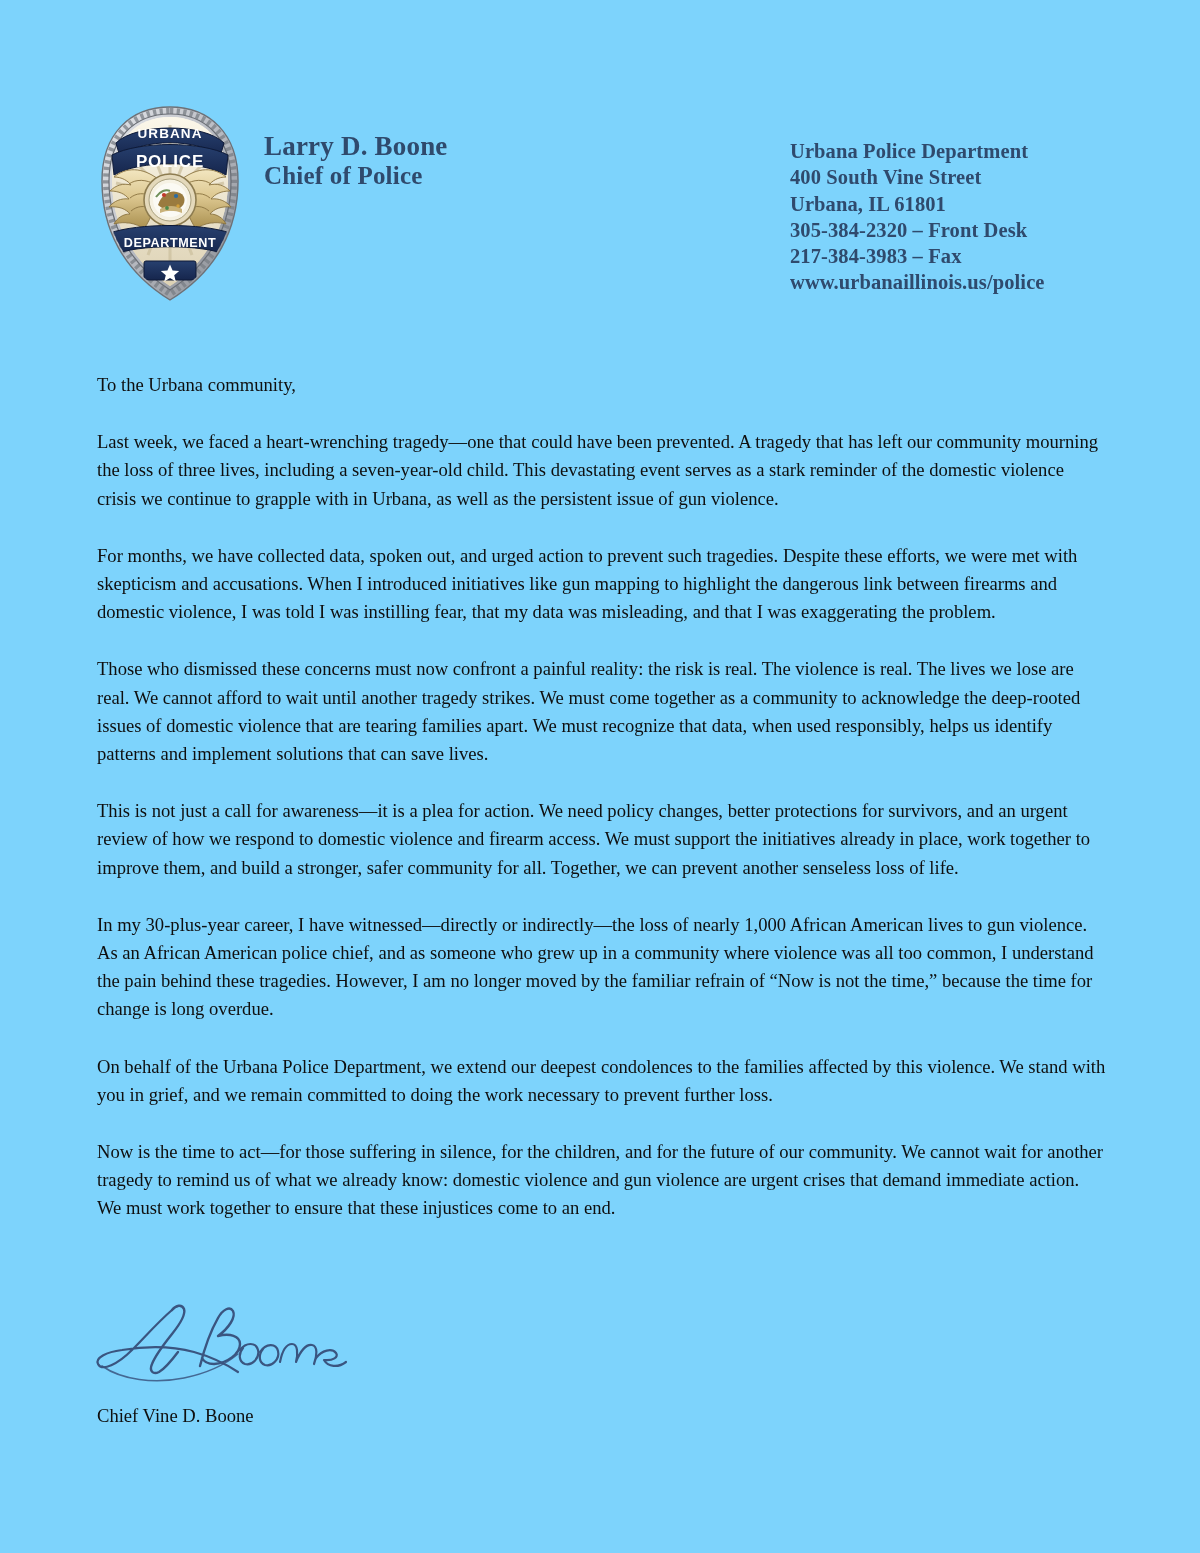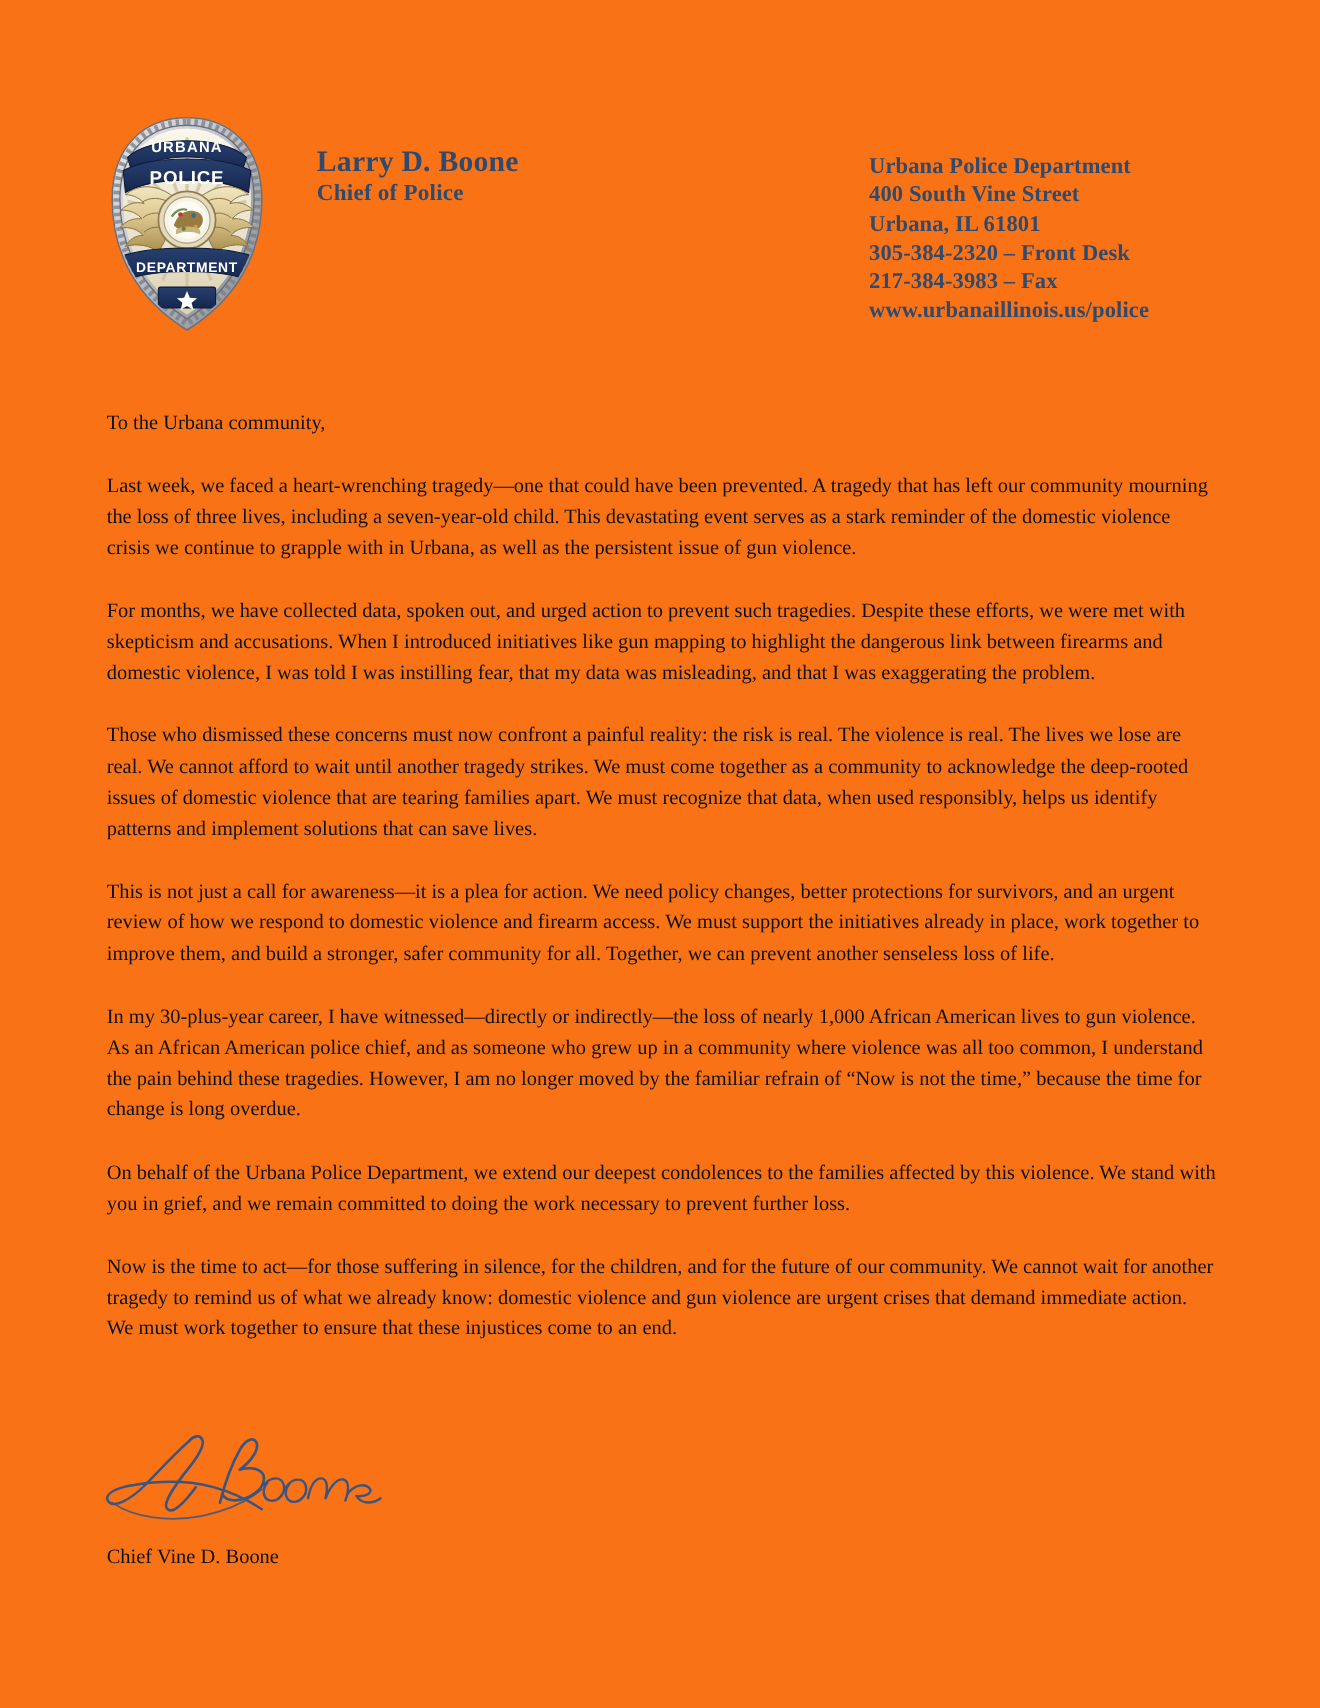--- a/index.html
+++ b/index.html
@@ -4,21 +4,21 @@
 <style>
   html, body {
     margin: 0;
     padding: 0;
     background: #ffffff;
   }
   .page {
     position: relative;
     width: 1200px;
     height: 1553px;
-    background: #f97316;
+    background: #7dd3fc;
     overflow: hidden;
     font-family: "Liberation Serif", "DejaVu Serif", serif;
   }
 
   
   .letterhead {
     position: absolute;
     top: 105px;
     left: 0;
     width: 1200px;
@@ -29,33 +29,33 @@
     position: absolute;
     left: 96px;
     top: 0px;
     width: 148px;
     height: 200px;
   }
   .badge-wrap svg { display: block; width: 148px; height: 200px; }
 
   .chief-block {
     position: absolute;
-    left: 288px;
+    left: 264px;
     top: 26px;
     color: #2f4a6d;
   }
   .chief-name {
     font-size: 27px;
     font-weight: bold;
     line-height: 31px;
     letter-spacing: 0.2px;
     white-space: nowrap;
   }
   .chief-title {
-    font-size: 21px;
+    font-size: 25px;
     font-weight: bold;
     line-height: 27px;
     letter-spacing: 0.2px;
     white-space: nowrap;
     font-family: Liberation Serif, serif;
   }
 
   .address-block {
     position: absolute;
     left: 790px;

